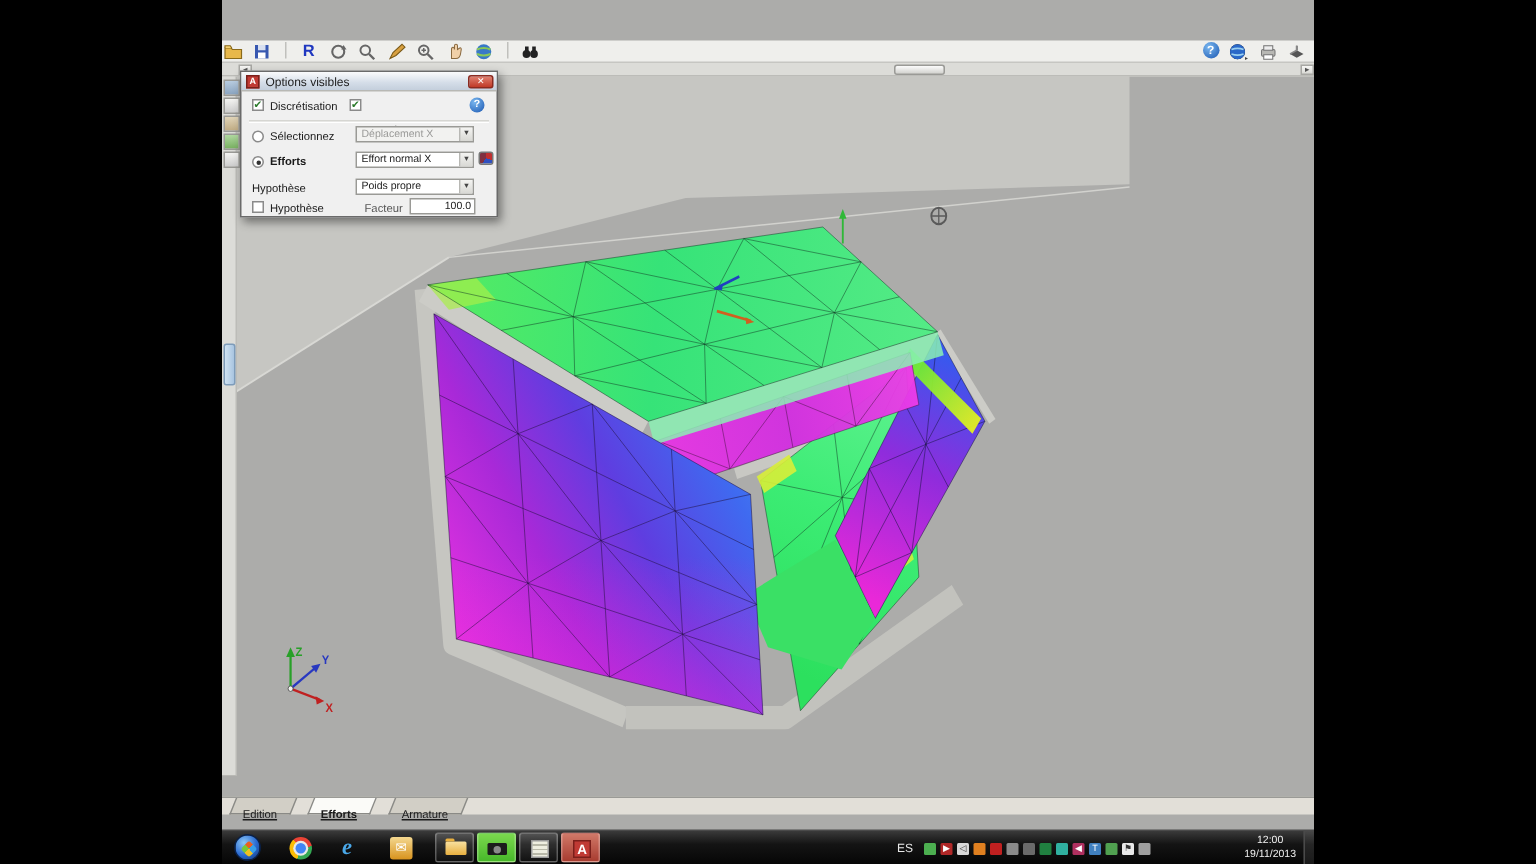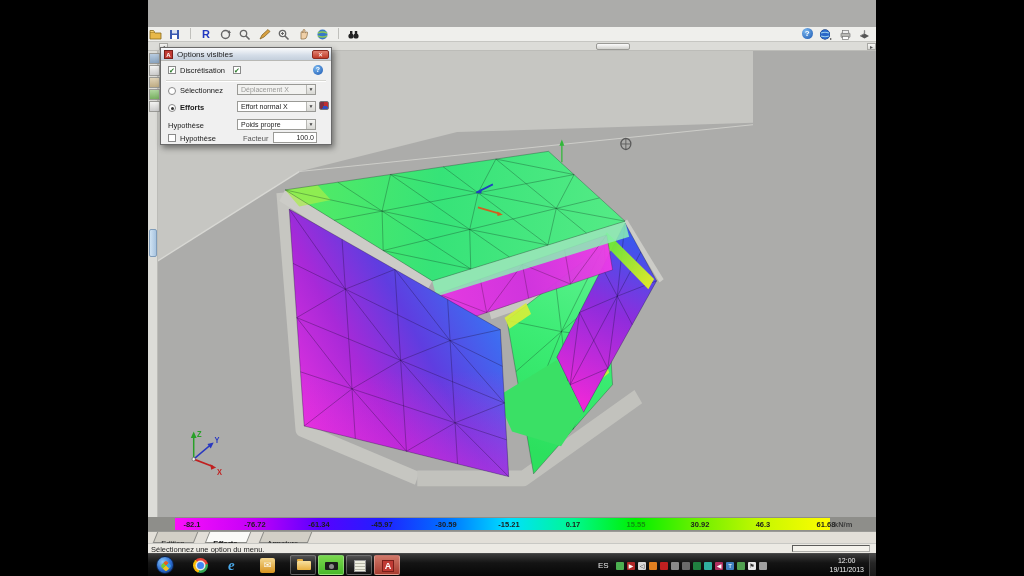--- a/index.html
+++ b/index.html
@@ -353,46 +353,27 @@
         <span>Poids propre</span>
         <span class="darr">▼</span>
       </div>
 
       <div class="cb" style="left:7px;top:86px"></div>
       <div class="dlbl" style="left:19px;top:86px">Hypothèse</div>
       <div class="dlbl" style="left:82px;top:86px;color:#555">Facteur</div>
       <div class="dinput" style="left:112px;top:84px;width:44px">100.0</div>
     </div>
 
-    <div class="colorbar-row">
-      <div class="cbar"></div>
-      <div class="cval" style="left:22px">-82.1</div>
-      <div class="cval" style="left:85px">-76.72</div>
-      <div class="cval" style="left:149px">-61.34</div>
-      <div class="cval" style="left:212px">-45.97</div>
-      <div class="cval" style="left:276px">-30.59</div>
-      <div class="cval" style="left:339px">-15.21</div>
-      <div class="cval" style="left:403px">0.17</div>
-      <div class="cval" style="left:466px;opacity:.45">15.55</div>
-      <div class="cval" style="left:530px">30.92</div>
-      <div class="cval" style="left:593px">46.3</div>
-      <div class="cval" style="left:656px">61.68</div>
-      <div class="cunit">kN/m</div>
-    </div>
 
     <div class="tabs-row">
       <div class="tab"><span>Edition</span></div>
       <div class="tab active"><span>Efforts</span></div>
       <div class="tab"><span>Armature</span></div>
     </div>
 
-    <div class="statusbar">
-      <div class="status-text">Sélectionnez une option du menu.</div>
-      <div class="status-panel"></div>
-    </div>
 
     <div class="taskbar">
       <div class="orb">
           <div class="flag"></div>
         </div>
       <div class="tk-ico chrome" style="left:45px"></div>
       <div class="tk-ico ie" style="left:80px">e</div>
       <div class="tk-ico mail" style="left:112px">✉</div>
       <div class="tk-btn" style="left:142px">
           <div class="folder"></div>

